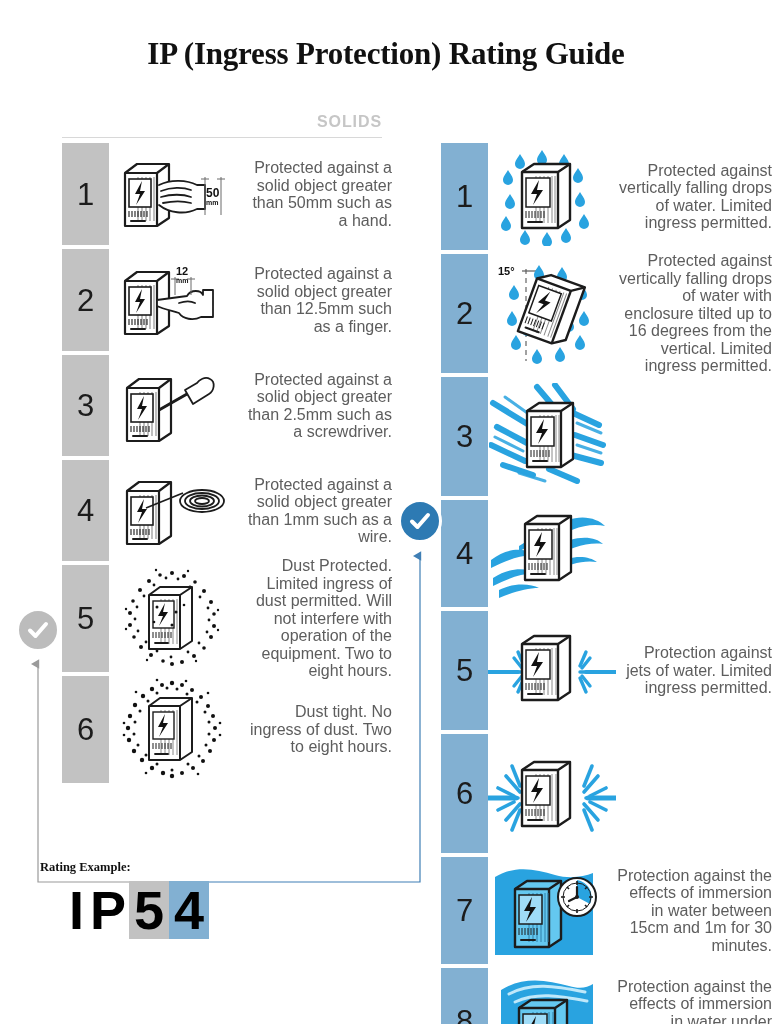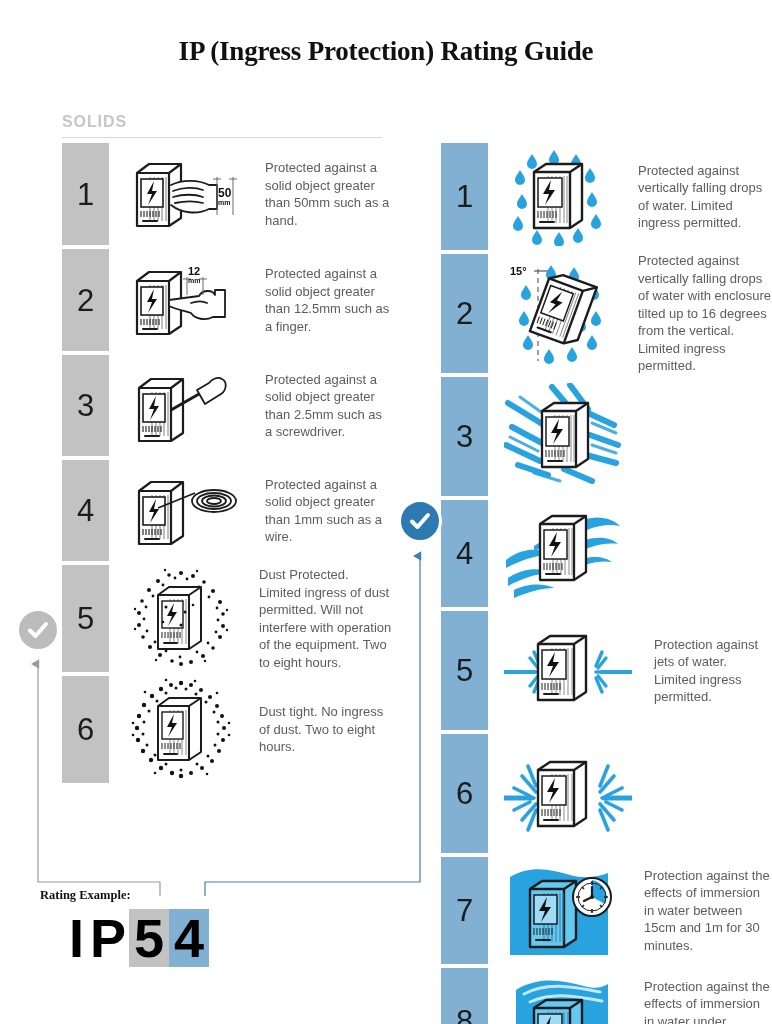--- a/index.html
+++ b/index.html
@@ -16,31 +16,32 @@
   }
 
   
   .title {
     position: absolute;
     left: 0; top: 36px;
     width: 772px;
     text-align: center;
     font-family: "Liberation Serif", serif;
     font-weight: bold;
-    font-size: 27px;
+    font-size: 31px;
     letter-spacing: -0.2px;
     color: #111111;
   }
 
   
   .col-head {
     position: absolute;
     font-weight: bold;
     font-size: 16px;
     letter-spacing: 0.9px;
+    text-align: right;
   }
   .col-head .label { display: block; line-height: 20px; }
   .col-head .rule {
     display: block;
     height: 1px;
     margin-top: 5px;
   }
   #head-solids { left: 62px; top: 112px; width: 320px; color: #c6c6c6; }
   #head-solids .rule { background: #d8d8d8; }
   #head-water  { left: 441px; top: 112px; width: 320px; color: #4d8cbe; }
@@ -71,33 +72,34 @@
   }
   .solids .numbox { background: #c2c2c2; }
   .water  .numbox { background: #82b0d2; }
 
   
   .iconcell {
     flex: 0 0 125px;
     display: flex;
     align-items: center;
     justify-content: center;
-    padding: 4px 16px;
+    padding: 4px 0;
   }
   .water .iconcell { flex: 0 0 120px; }
 
   
   .desc {
     flex: 1 1 auto;
     display: flex;
     align-items: center;
-    font-size: 13px;
+    font-size: 16px;
     line-height: 17.5px;
     color: #5d5d5d;
     padding-left: 4px;
+    text-align: right;
   }
   .solids .desc { padding-left: 6px; }
   .water  .desc { padding-left: 6px; }
 
   
   .badge {
     position: absolute;
     width: 44px; height: 44px;
     border-radius: 50%;
     display: flex; align-items: center; justify-content: center;
@@ -110,21 +112,21 @@
   
   #connectors {
     position: absolute; left: 0; top: 0;
     width: 772px; height: 1024px;
     pointer-events: none;
   }
 
   
   #rating-example {
     position: absolute;
-    left: 40px; top: 888px;
+    left: 40px; top: 860px;
     width: 230px;
   }
   #rating-label {
     font-family: "Liberation Serif", serif;
     font-weight: bold;
     font-size: 12.5px;
     color: #111111;
     margin-left: 0;
   }
   #rating-code {

